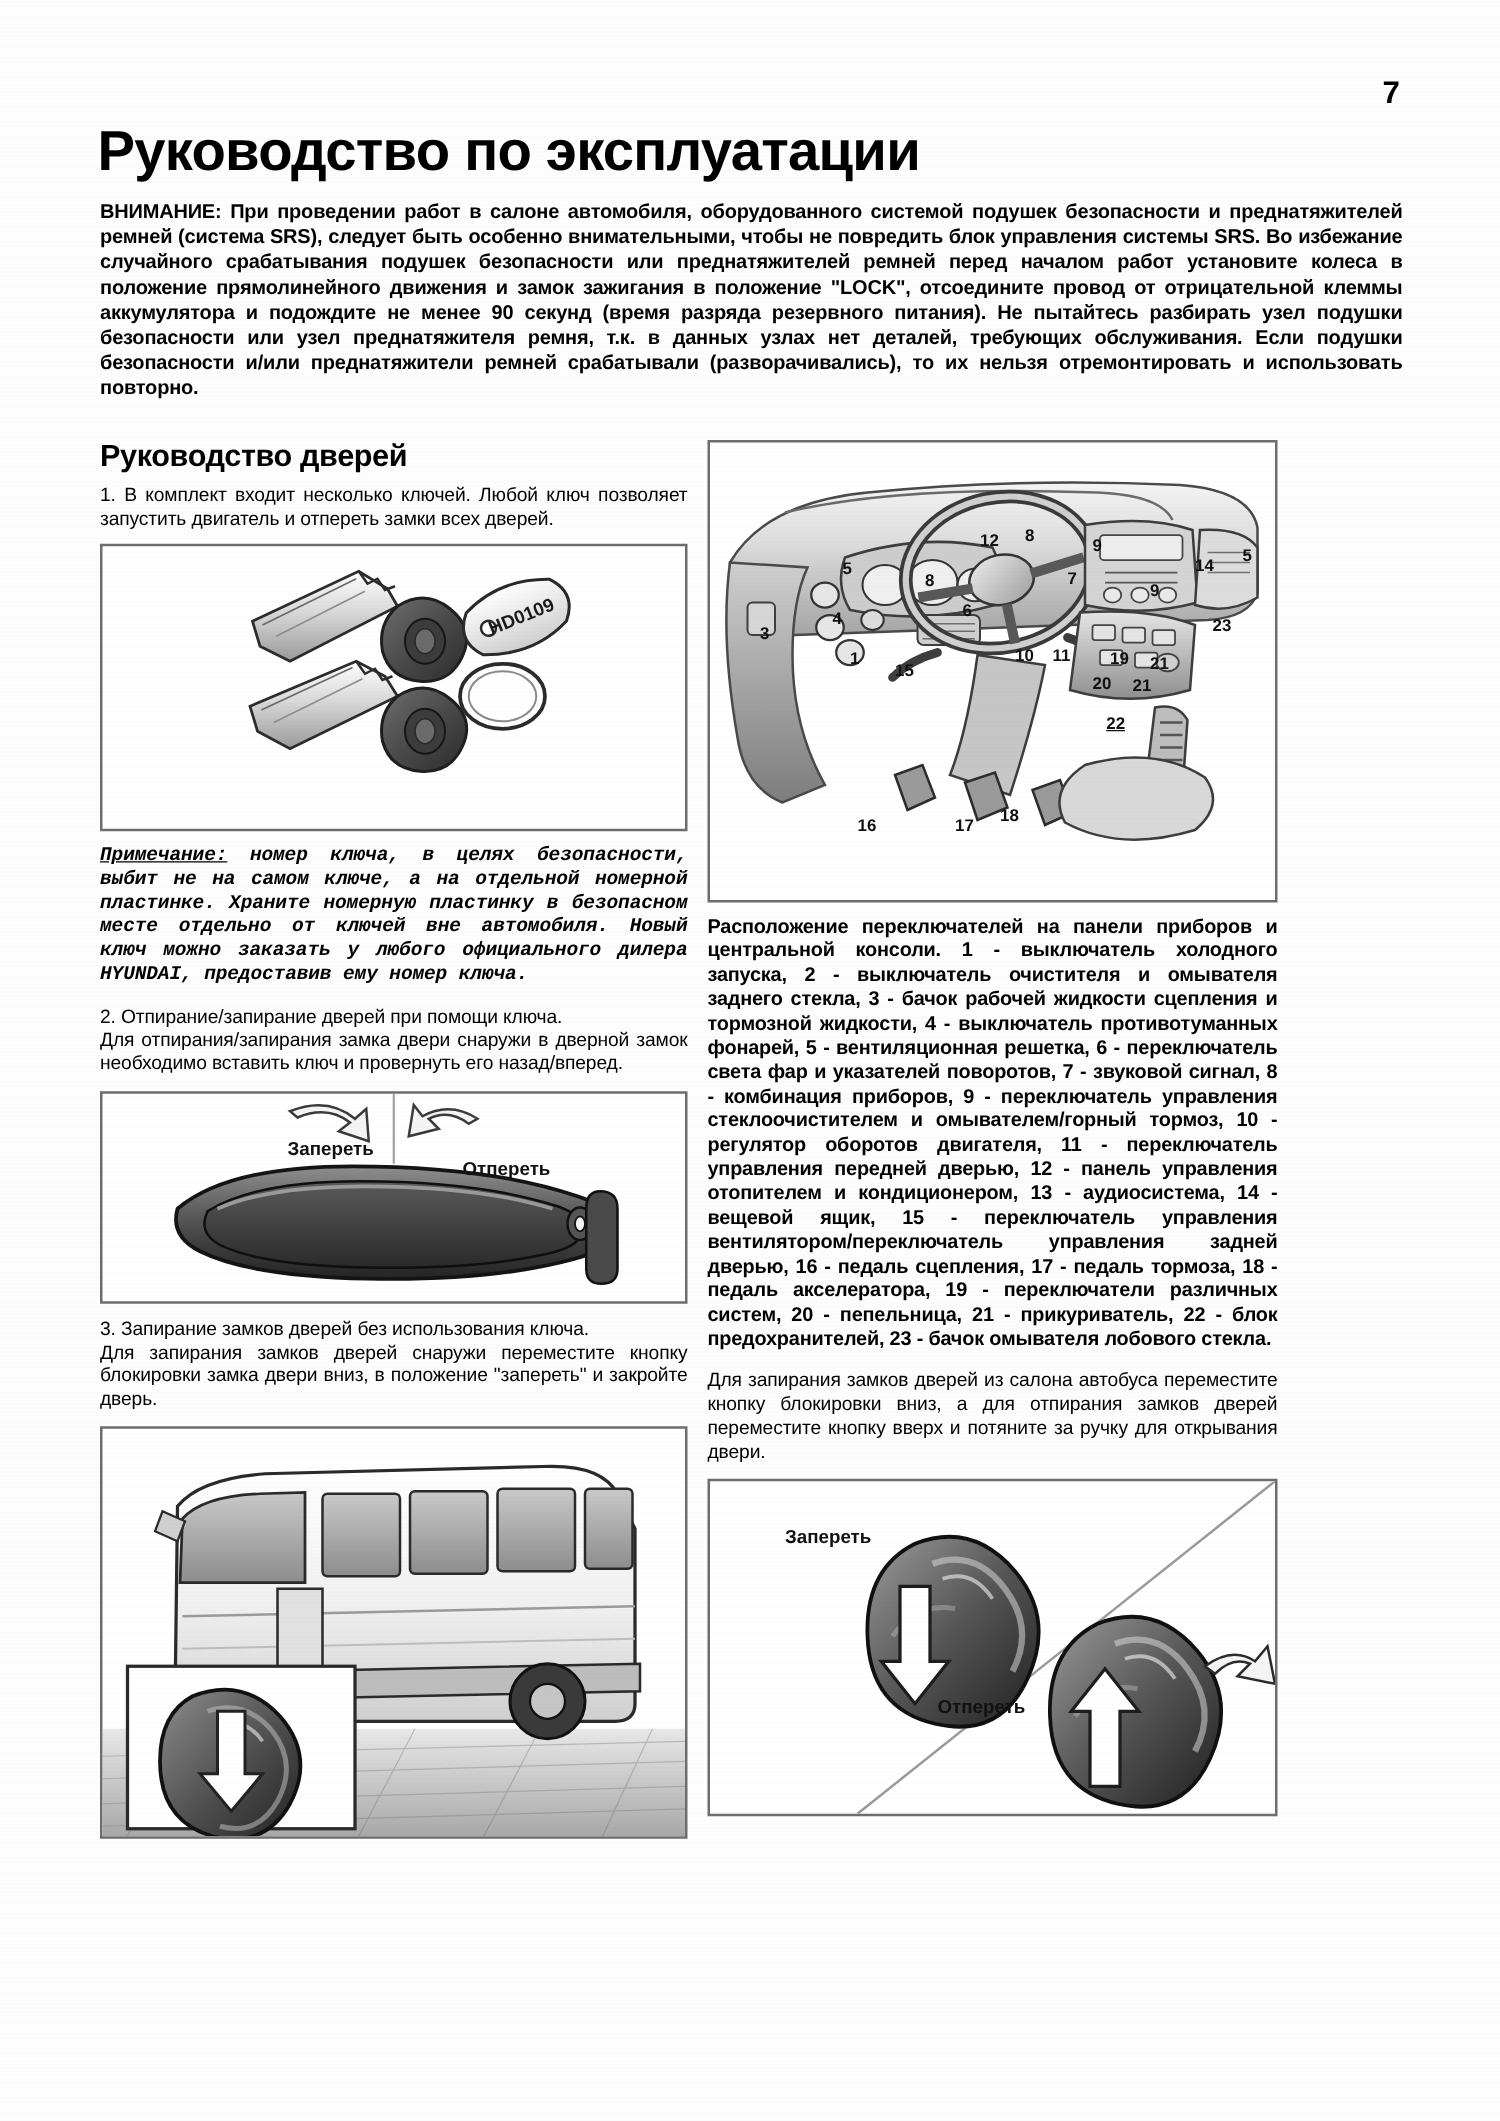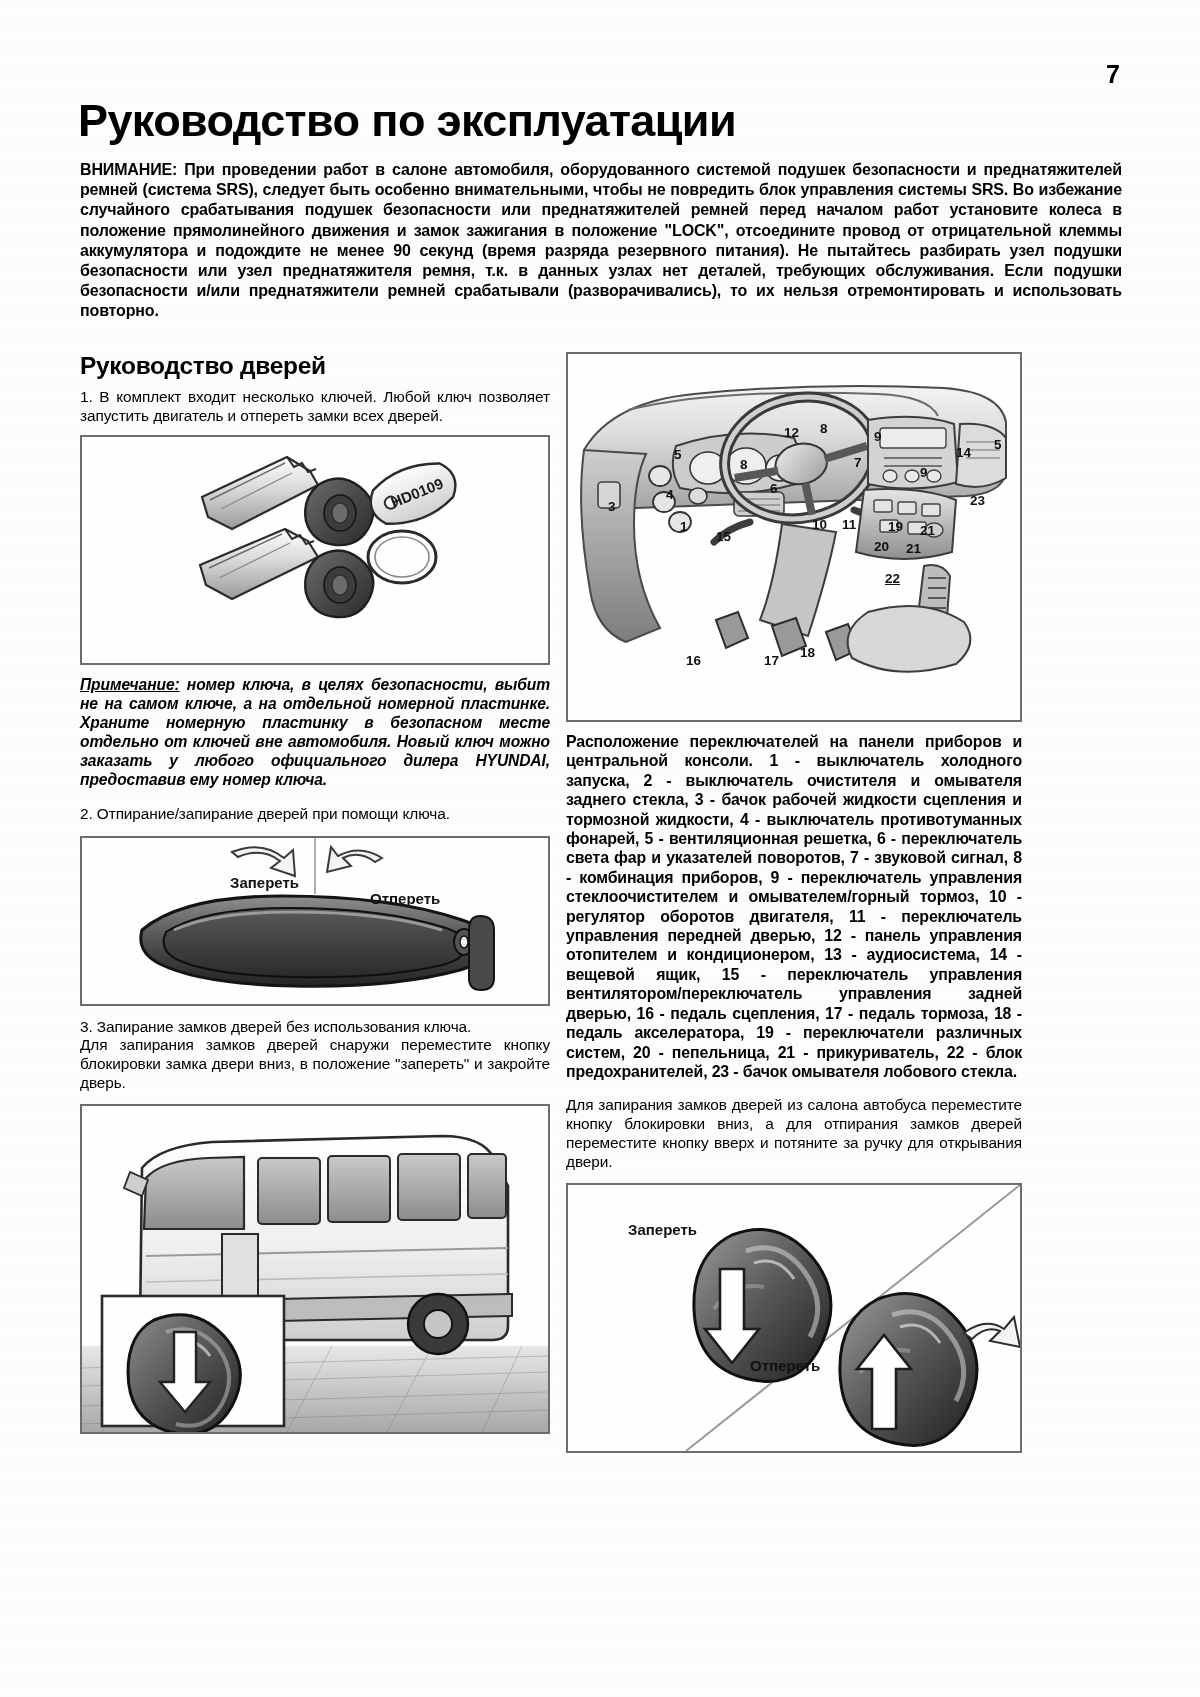--- a/index.html
+++ b/index.html
@@ -88,21 +88,21 @@
     font-family: "Liberation Sans", sans-serif;
   }
   p.note {
     margin: 10px 0 0 0;
     font-size: 15.6px;
     line-height: 19px;
     font-style: italic;
     font-weight: bold;
     text-align: justify;
     letter-spacing: -0.1px;
-    font-family: Liberation Sans, sans-serif;
+    font-family: Liberation Mono, monospace;
   }
   .note u { text-decoration: underline; }
   p.caption {
     margin: 0;
     font-size: 15.9px;
     line-height: 19.4px;
     font-weight: bold;
     text-align: justify;
     letter-spacing: -0.15px;
     font-family: "Liberation Sans", sans-serif;
@@ -212,20 +212,21 @@
           <path d="M300,40 q34,-16 72,0 q16,18 0,36 q-34,16 -72,0 q-16,-18 0,-36 Z" fill="url(#ktag)" stroke="#2a2a2a" stroke-width="2.4"></path>
           <circle cx="312" cy="58" r="6" fill="#ffffff" stroke="#2a2a2a" stroke-width="2"></circle>
           <text x="340" y="64" font-family="'Liberation Sans', sans-serif" font-size="15" font-weight="bold" fill="#1a1a1a" text-anchor="middle">HD0109</text>
         </g>
       </svg>
     </div>
 
     <p class="note"><u>Примечание:</u><span> номер ключа, в целях безопасности, выбит не на самом ключе, а на отдельной номерной пластинке. Храните номерную пластинку в безопасном месте отдельно от ключей вне автомобиля. Новый ключ можно заказать у любого официального дилера HYUNDAI, предоставив ему номер ключа.</span></p>
 
     <p class="body" style="margin-top:16px">2. Отпирание/запирание дверей при помощи ключа.</p>
+    <p class="body">Для отпирания/запирания замка двери снаружи в дверной замок необходимо вставить ключ и провернуть его назад/вперед.</p>
 
     <div class="fig fig-handle">
       <svg viewBox="0 0 466 166" preserveAspectRatio="none">
         <defs>
           <linearGradient id="hbody" x1="0" y1="0" x2="0" y2="1">
             <stop offset="0%" stop-color="#8e8e8e"></stop>
             <stop offset="35%" stop-color="#636363"></stop>
             <stop offset="70%" stop-color="#3d3d3d"></stop>
             <stop offset="100%" stop-color="#242424"></stop>
           </linearGradient>

